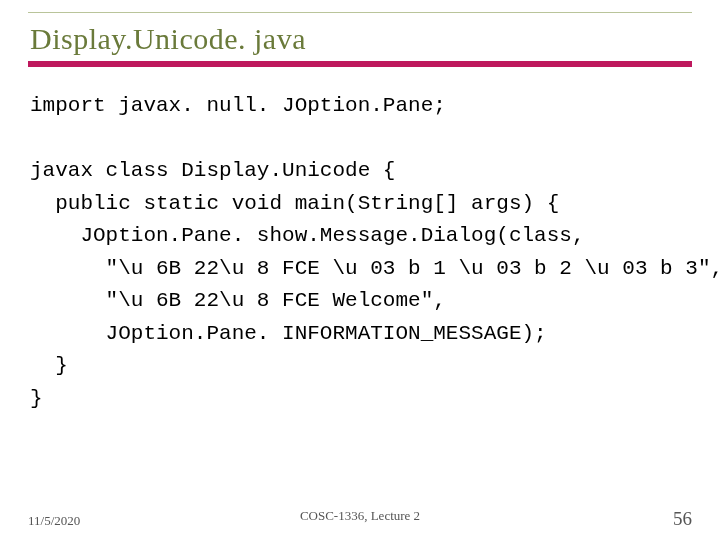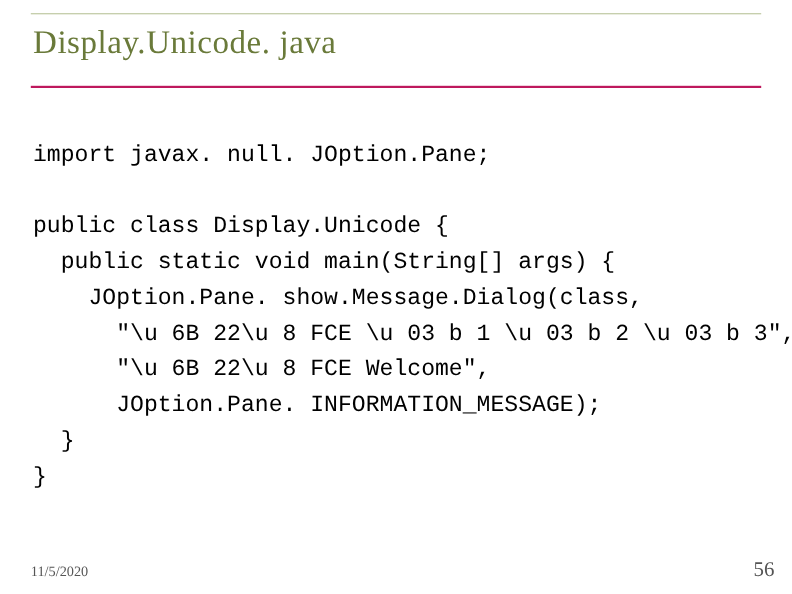--- a/index.html
+++ b/index.html
@@ -6,23 +6,23 @@
   html, body { width: 720px; height: 540px; background: #fff; font-family: Georgia, 'Times New Roman', serif; }
   .slide {
     width: 720px;
     height: 540px;
     padding: 18px 28px 12px 28px;
     position: relative;
     display: flex;
     flex-direction: column;
   }
   .title-block {
-    border-bottom: 2px solid #be185d;
-    padding: 4px 0 22px 2px;
-    margin-bottom: 46px;
+    border-bottom: 6px solid #be185d;
+    padding: 4px 0 5px 2px;
+    margin-bottom: 23px;
     position: relative;
   }
   .title-block::before {
     content: "";
     position: absolute;
     left: 0; right: 0; top: -6px;
     border-top: 1px solid #b9c49a;
   }
   .title-text {
     color: #6a7a3a;
@@ -32,21 +32,21 @@
   .code-block {
     font-family: "Courier New", Courier, monospace;
     font-size: 21px;
     line-height: 1.55;
     color: #000;
     white-space: pre;
     padding-left: 2px;
   }
   .footer {
     position: absolute;
-    left: 28px; right: 16px; bottom: 10px;
+    left: 28px; right: 28px; bottom: 10px;
     display: flex;
     justify-content: space-between;
     align-items: baseline;
     font-family: 'Times New Roman', Times, serif;
     color: #555;
   }
   .footer .date { font-size: 13px; }
   .footer .center { font-size: 13px; position: absolute; left: 50%; transform: translateX(-50%); }
   .footer .page { font-size: 19px; }
 </style>
@@ -54,27 +54,28 @@
 <body>
 
 <div class="slide">
 
   <div class="title-block">
     <div class="title-text">Display.Unicode. java</div>
   </div>
 
   <div class="code-block"><span>import javax. null. JOption.Pane;</span>
 <span></span>
-<span>public class Display.Unicode {</span>
+<span>javax class Display.Unicode {</span>
 <span>  public static void main(String[] args) {</span>
 <span>    JOption.Pane. show.Message.Dialog(class,</span>
 <span>      "\u 6B 22\u 8 FCE \u 03 b 1 \u 03 b 2 \u 03 b 3",</span>
 <span>      "\u 6B 22\u 8 FCE Welcome",</span>
 <span>      JOption.Pane. INFORMATION_MESSAGE); </span>
 <span>  }</span>
 <span>}</span></div>
 
   <div class="footer">
     <span class="date">11/5/2020</span>
+    <span class="center">COSC-1336, Lecture 2</span>
     <span class="page">56</span>
   </div>
 
 </div>
 
 </body></html>

